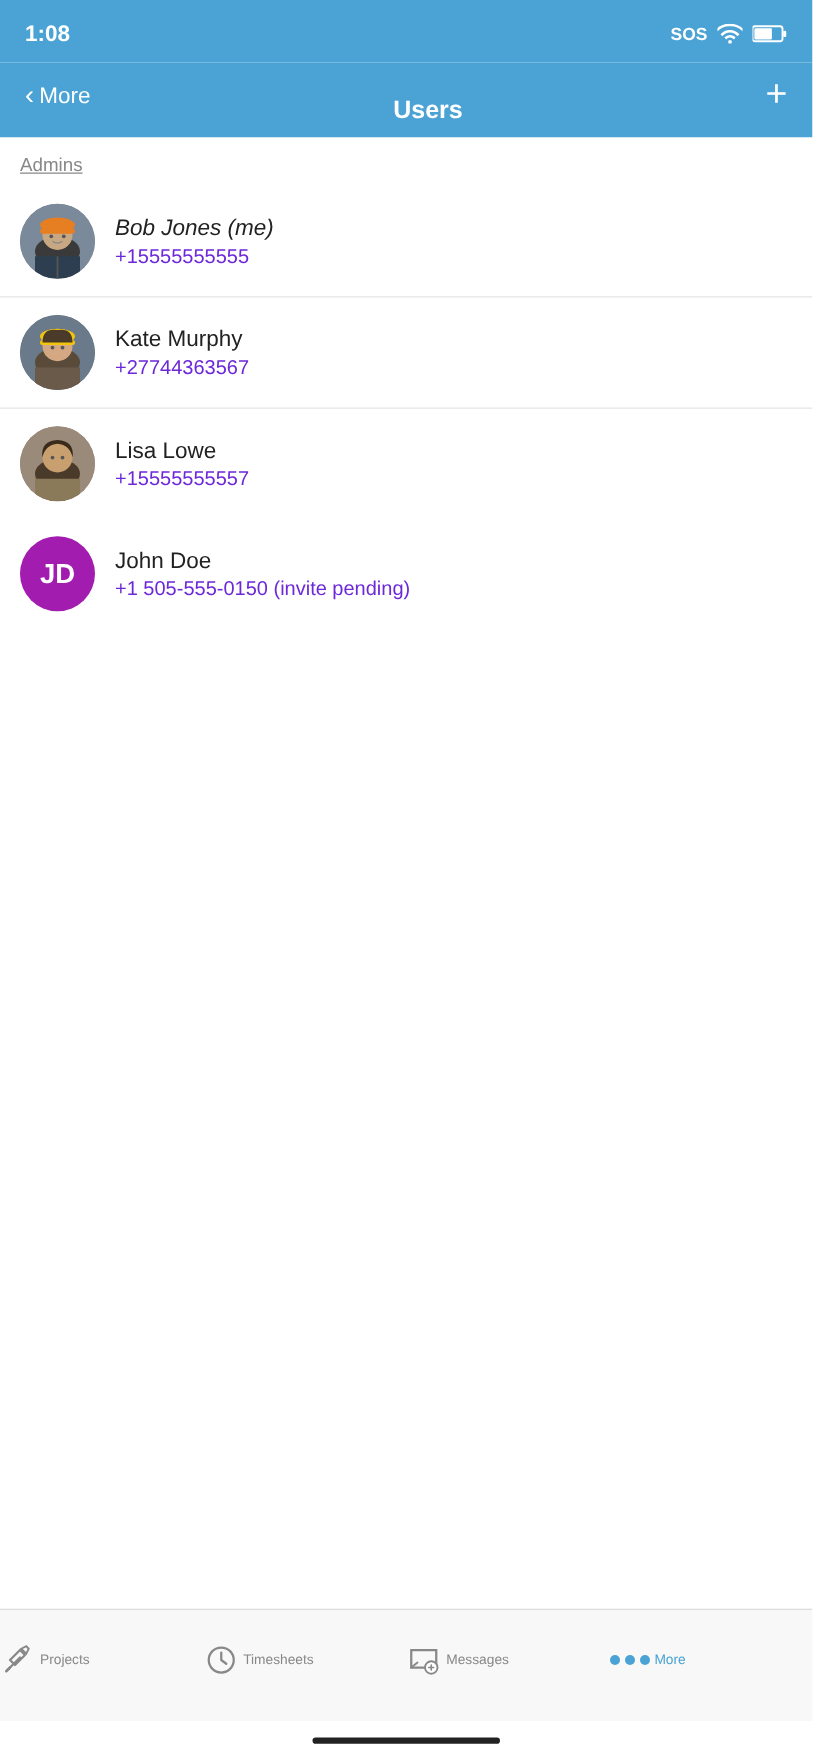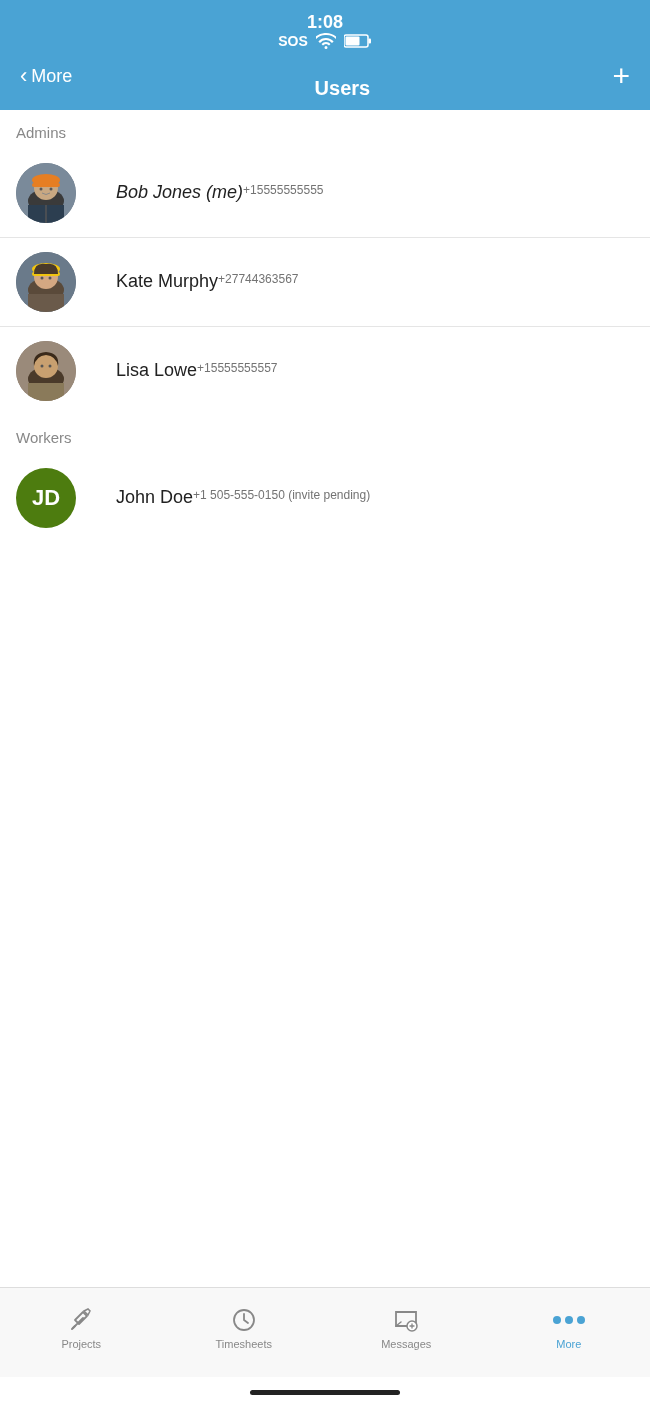--- a/index.html
+++ b/index.html
@@ -14,21 +14,20 @@
     }
 
     
     .status-bar {
       background: #4aa3d4;
       display: flex;
       justify-content: space-between;
       align-items: center;
       padding: 12px 20px 8px 20px;
       height: 50px;
-      flex-direction: column;
     }
     .status-time {
       color: #fff;
       font-size: 18px;
       font-weight: 600;
     }
     .status-icons {
       display: flex;
       align-items: flex-end;
       gap: 8px;
@@ -78,20 +77,21 @@
       flex: 1;
       background: #fff;
     }
 
     
     .section-header {
       padding: 14px 16px 8px 16px;
       font-size: 15px;
       color: #888;
       font-weight: 400;
+      text-decoration: underline;
     }
 
     
     .user-item {
       display: flex;
       align-items: center;
       padding: 14px 16px;
       border-bottom: 1px solid #e5e5e5;
       cursor: pointer;
     }
@@ -106,37 +106,37 @@
       margin-right: 16px;
       flex-shrink: 0;
       display: flex;
       align-items: center;
       justify-content: center;
       font-size: 22px;
       font-weight: 600;
       color: #fff;
     }
     .avatar-initials {
-      background: #4d7c0f;
+      background: #a21caf;
     }
     .user-info {
       display: flex;
-      margin-left: 24px;
+      flex-direction: column;
     }
     .user-name {
       font-size: 18px;
       color: #222;
       line-height: 1.3;
     }
     .user-name-italic {
       font-style: italic;
     }
     .user-phone {
-      font-size: 12px;
-      color: #737373;
+      font-size: 16px;
+      color: #6d28d9;
       margin-top: 2px;
     }
 
     
     .photo-avatar {
       position: relative;
       overflow: hidden;
     }
     .photo-avatar::after {
       content: '';
@@ -149,21 +149,21 @@
       background: #f8f8f8;
       border-top: 1px solid #ddd;
       display: flex;
       justify-content: space-around;
       align-items: center;
       padding: 10px 0 20px 0;
       height: 90px;
     }
     .tab-item {
       display: flex;
-      flex-direction: column;
+      flex-direction: row;
       align-items: center;
       gap: 4px;
       cursor: pointer;
       flex: 1;
     }
     .tab-icon {
       width: 28px;
       height: 28px;
       display: flex;
       align-items: center;
@@ -311,23 +311,20 @@
         </svg>
       </div>
       <div class="user-info">
         <span class="user-name">Lisa Lowe</span>
         <span class="user-phone">+15555555557</span>
       </div>
     </div>
   </div>
 
   <div>
-    <div class="section-header">
-      <span>Workers</span>
-    </div>
 
     <div class="user-item">
       <div class="avatar avatar-initials">
         <span>JD</span>
       </div>
       <div class="user-info">
         <span class="user-name">John Doe</span>
         <span class="user-phone">+1 505-555-0150 (invite pending)</span>
       </div>
     </div>

